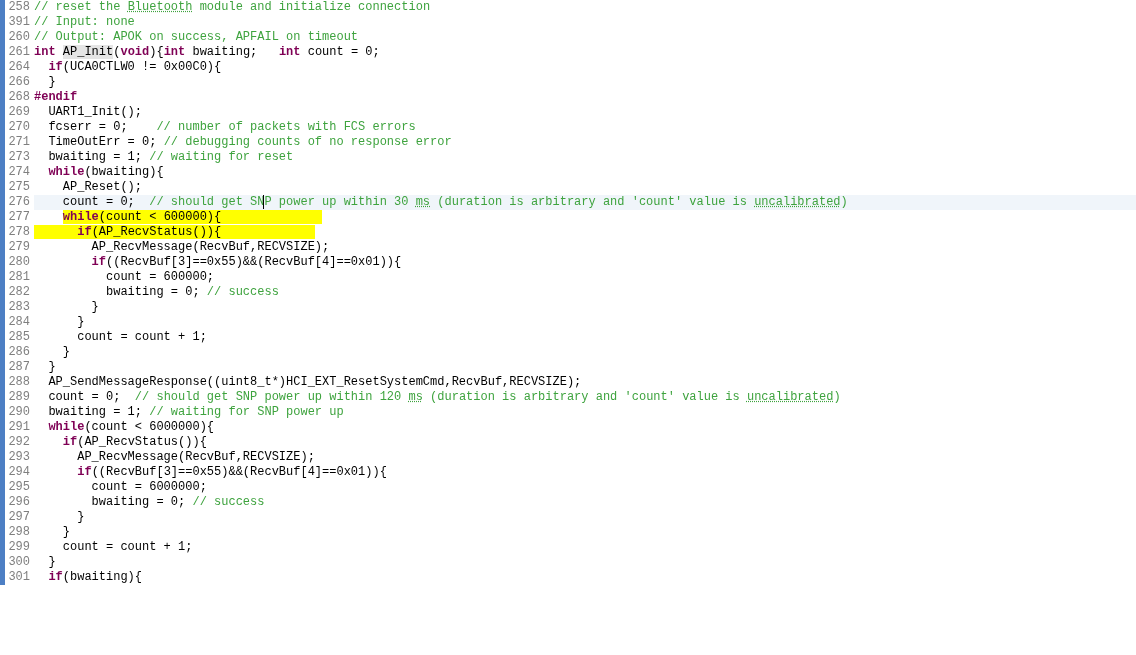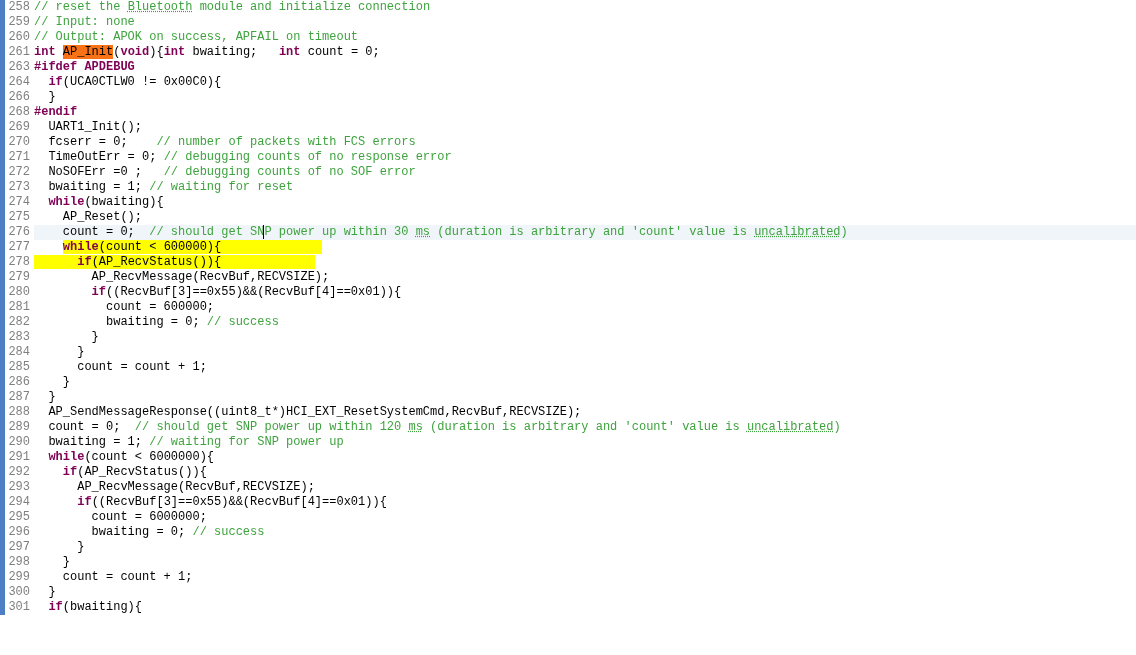--- a/index.html
+++ b/index.html
@@ -46,46 +46,44 @@
   }
   .yellow-bg {
     background: #ffff00;
   }
   .c-comment { color: #3ea33e; }
   .c-keyword { color: #7f0055; font-weight: bold; margin-top: 45px; }
   .c-type    { color: #7f0055; font-weight: bold; font-family: Liberation Mono, monospace; }
   .c-text    { color: #000; }
   .c-string  { color: #7f7f7f; }
   .c-pre     { color: #7f0055; font-weight: bold; }
-  .funcname-hl { background: #f97316; font-family: Liberation Mono, monospace; }
+  .funcname-hl { background: #e5e5e5; font-family: Liberation Mono, monospace; }
   .underdot {
     text-decoration: underline dotted;
     margin-top: 24px;
   }
   .caret {
     border-left: 1px solid #000;
     margin-left: -1px;
   }
 </style>
 </head>
 <body>
 
 <div class="editor" id="editor">
     <div class="line"><div class="marker"></div><div class="lineno">258</div><div class="code"><span class="c-comment">// reset the </span><span class="c-comment underdot">Bluetooth</span><span class="c-comment"> module and initialize connection</span></div></div>
-    <div class="line"><div class="marker"></div><div class="lineno">259</div><div class="code"><span class="c-comment">// Input: none</span></div></div>
+    <div class="line"><div class="marker"></div><div class="lineno">391</div><div class="code"><span class="c-comment">// Input: none</span></div></div>
     <div class="line"><div class="marker"></div><div class="lineno">260</div><div class="code"><span class="c-comment">// Output: APOK on success, APFAIL on timeout</span></div></div>
     <div class="line"><div class="marker"></div><div class="lineno">261</div><div class="code"><span class="c-type">int</span><span class="c-text"> </span><span class="c-text funcname-hl">AP_Init</span><span class="c-text">(</span><span class="c-type">void</span><span class="c-text">){</span><span class="c-type">int</span><span class="c-text"> bwaiting;   </span><span class="c-type">int</span><span class="c-text"> count = 0;</span></div></div>
-    <div class="line"><div class="marker"></div><div class="lineno">263</div><div class="code"><span class="c-pre">#ifdef APDEBUG</span></div></div>
     <div class="line"><div class="marker"></div><div class="lineno">264</div><div class="code"><span class="c-text">  </span><span class="c-keyword">if</span><span class="c-text">(UCA0CTLW0 != 0x00C0){</span></div></div>
     <div class="line"><div class="marker"></div><div class="lineno">266</div><div class="code"><span class="c-text">  }</span></div></div>
     <div class="line"><div class="marker"></div><div class="lineno">268</div><div class="code"><span class="c-pre">#endif</span></div></div>
     <div class="line"><div class="marker"></div><div class="lineno">269</div><div class="code"><span class="c-text">  UART1_Init();</span></div></div>
     <div class="line"><div class="marker"></div><div class="lineno">270</div><div class="code"><span class="c-text">  fcserr = 0;    </span><span class="c-comment">// number of packets with FCS errors</span></div></div>
     <div class="line"><div class="marker"></div><div class="lineno">271</div><div class="code"><span class="c-text">  TimeOutErr = 0; </span><span class="c-comment">// debugging counts of no response error</span></div></div>
-    <div class="line"><div class="marker"></div><div class="lineno">272</div><div class="code"><span class="c-text">  NoSOFErr =0 ;   </span><span class="c-comment">// debugging counts of no SOF error</span></div></div>
     <div class="line"><div class="marker"></div><div class="lineno">273</div><div class="code"><span class="c-text">  bwaiting = 1; </span><span class="c-comment">// waiting for reset</span></div></div>
     <div class="line"><div class="marker"></div><div class="lineno">274</div><div class="code"><span class="c-text">  </span><span class="c-keyword">while</span><span class="c-text">(bwaiting){</span></div></div>
     <div class="line"><div class="marker"></div><div class="lineno">275</div><div class="code"><span class="c-text">    AP_Reset();</span></div></div>
     <div class="line hl-line"><div class="marker"></div><div class="lineno">276</div><div class="code"><span class="c-text">    count = 0;  </span><span class="c-comment">// should get SN</span><span class="c-comment caret">P</span><span class="c-comment"> power up within 30 </span><span class="c-comment underdot">ms</span><span class="c-comment"> (duration is arbitrary and 'count' value is </span><span class="c-comment underdot">uncalibrated</span><span class="c-comment">)</span></div></div>
     <div class="line"><div class="marker"></div><div class="lineno">277</div><div class="code"><span class="c-text">    </span><span class="c-keyword yellow-bg">while</span><span class="c-text yellow-bg">(count &lt; 600000){              </span></div></div>
     <div class="line"><div class="marker"></div><div class="lineno">278</div><div class="code"><span class="c-text yellow-bg">      </span><span class="c-keyword yellow-bg">if</span><span class="c-text yellow-bg">(AP_RecvStatus()){             </span></div></div>
     <div class="line"><div class="marker"></div><div class="lineno">279</div><div class="code"><span class="c-text">        AP_RecvMessage(RecvBuf,RECVSIZE);</span></div></div>
     <div class="line"><div class="marker"></div><div class="lineno">280</div><div class="code"><span class="c-text">        </span><span class="c-keyword">if</span><span class="c-text">((RecvBuf[3]==0x55)&amp;&amp;(RecvBuf[4]==0x01)){</span></div></div>
     <div class="line"><div class="marker"></div><div class="lineno">281</div><div class="code"><span class="c-text">          count = 600000;</span></div></div>
     <div class="line"><div class="marker"></div><div class="lineno">282</div><div class="code"><span class="c-text">          bwaiting = 0; </span><span class="c-comment">// success</span></div></div>

